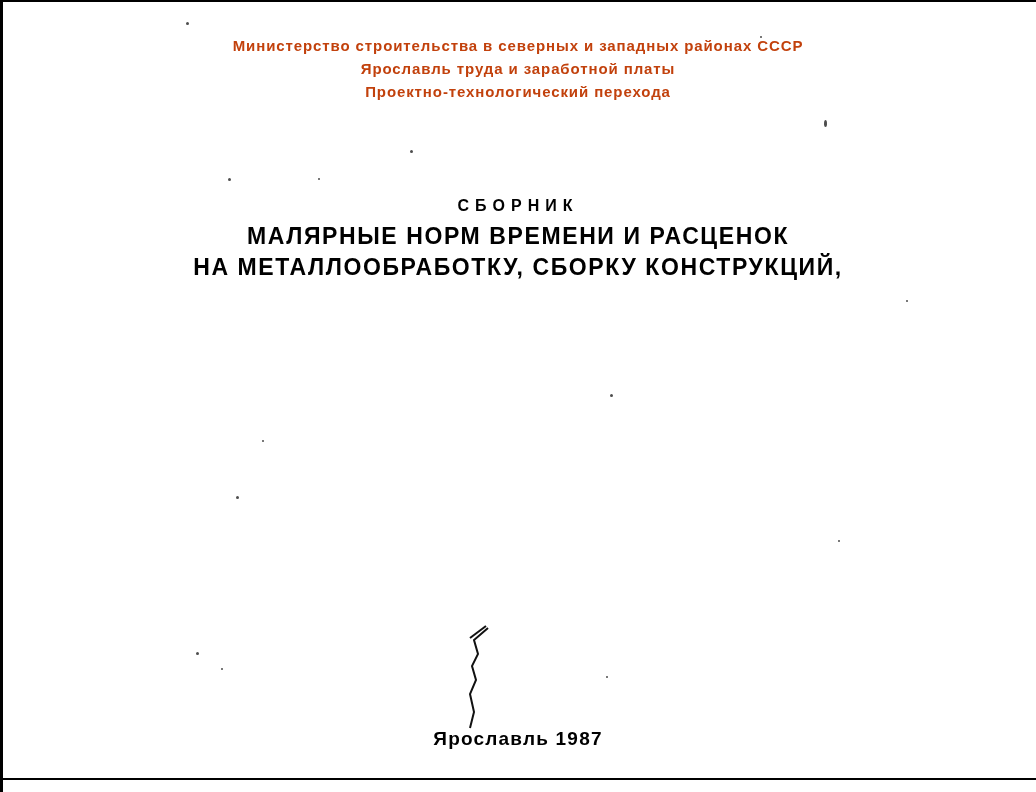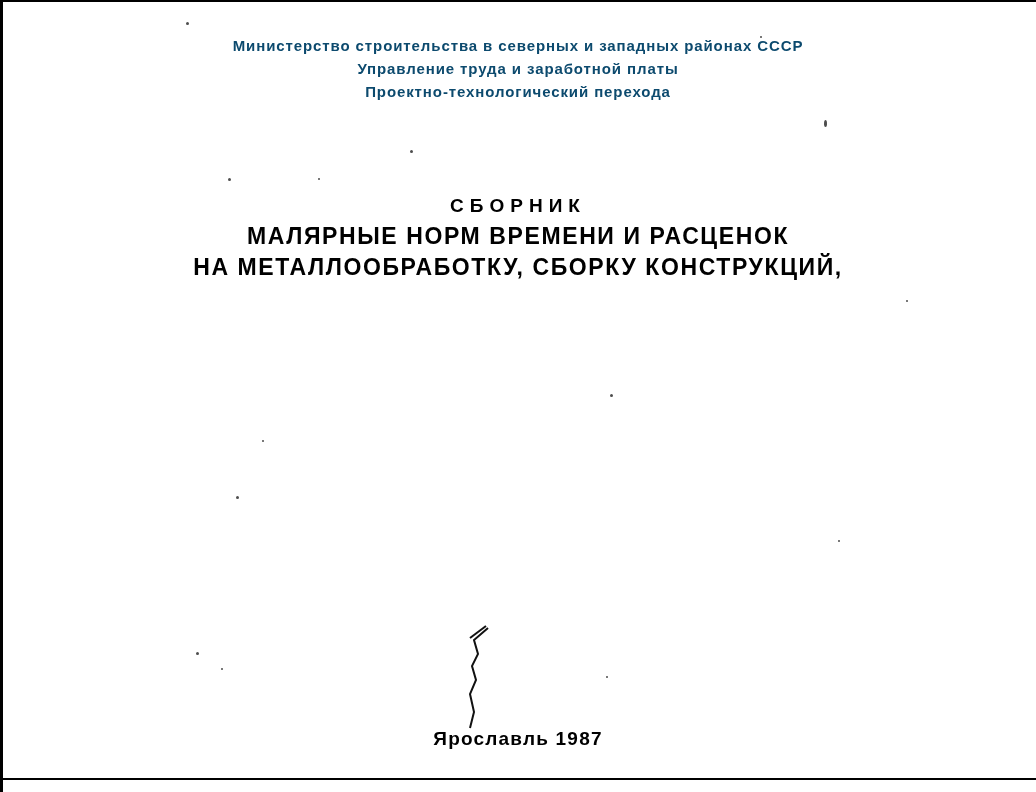--- a/index.html
+++ b/index.html
@@ -58,34 +58,34 @@
     top: 34px;
     width: 1036px;
     text-align: center;
   }
   .masthead .line {
     font-family: "Liberation Sans", sans-serif;
     font-weight: bold;
     font-size: 15px;
     letter-spacing: 0.9px;
     line-height: 23px;
-    color: #0c4a6e;
+    color: #c2410c;
     white-space: nowrap;
   }
   .title-block {
     position: absolute;
     left: 0;
     top: 190px;
     width: 1036px;
     text-align: center;
   }
   .title-block .t-main {
     font-family: "Liberation Sans", sans-serif;
     font-weight: bold;
-    font-size: 19px;
+    font-size: 16px;
     letter-spacing: 6px;
     line-height: 31px;
     color: #000;
     white-space: nowrap;
   }
   .title-block .t-row {
     font-family: "Liberation Sans", sans-serif;
     font-weight: bold;
     font-size: 23px;
     letter-spacing: 1.6px;
@@ -151,21 +151,21 @@
 <div class="page">
 
   <div class="scan-edge-top"></div>
   <div class="scan-edge-left"></div>
   <div class="scan-edge-bottom"></div>
 
   <div class="content">
 
     <div class="masthead">
       <div class="line">Министерство строительства в северных и западных районах СССР</div>
-      <div class="line">Управление труда и заработной платы</div>
+      <div class="line">Ярославль труда и заработной платы</div>
       <div class="line">Проектно-технологический перехода</div>
     </div>
 
     <div class="title-block">
       <div class="t-main">СБОРНИК</div>
       <div class="t-row">МАЛЯРНЫЕ НОРМ ВРЕМЕНИ И РАСЦЕНОК</div>
       <div class="t-row">НА МЕТАЛЛООБРАБОТКУ, СБОРКУ КОНСТРУКЦИЙ,</div>
     </div>
 
 

